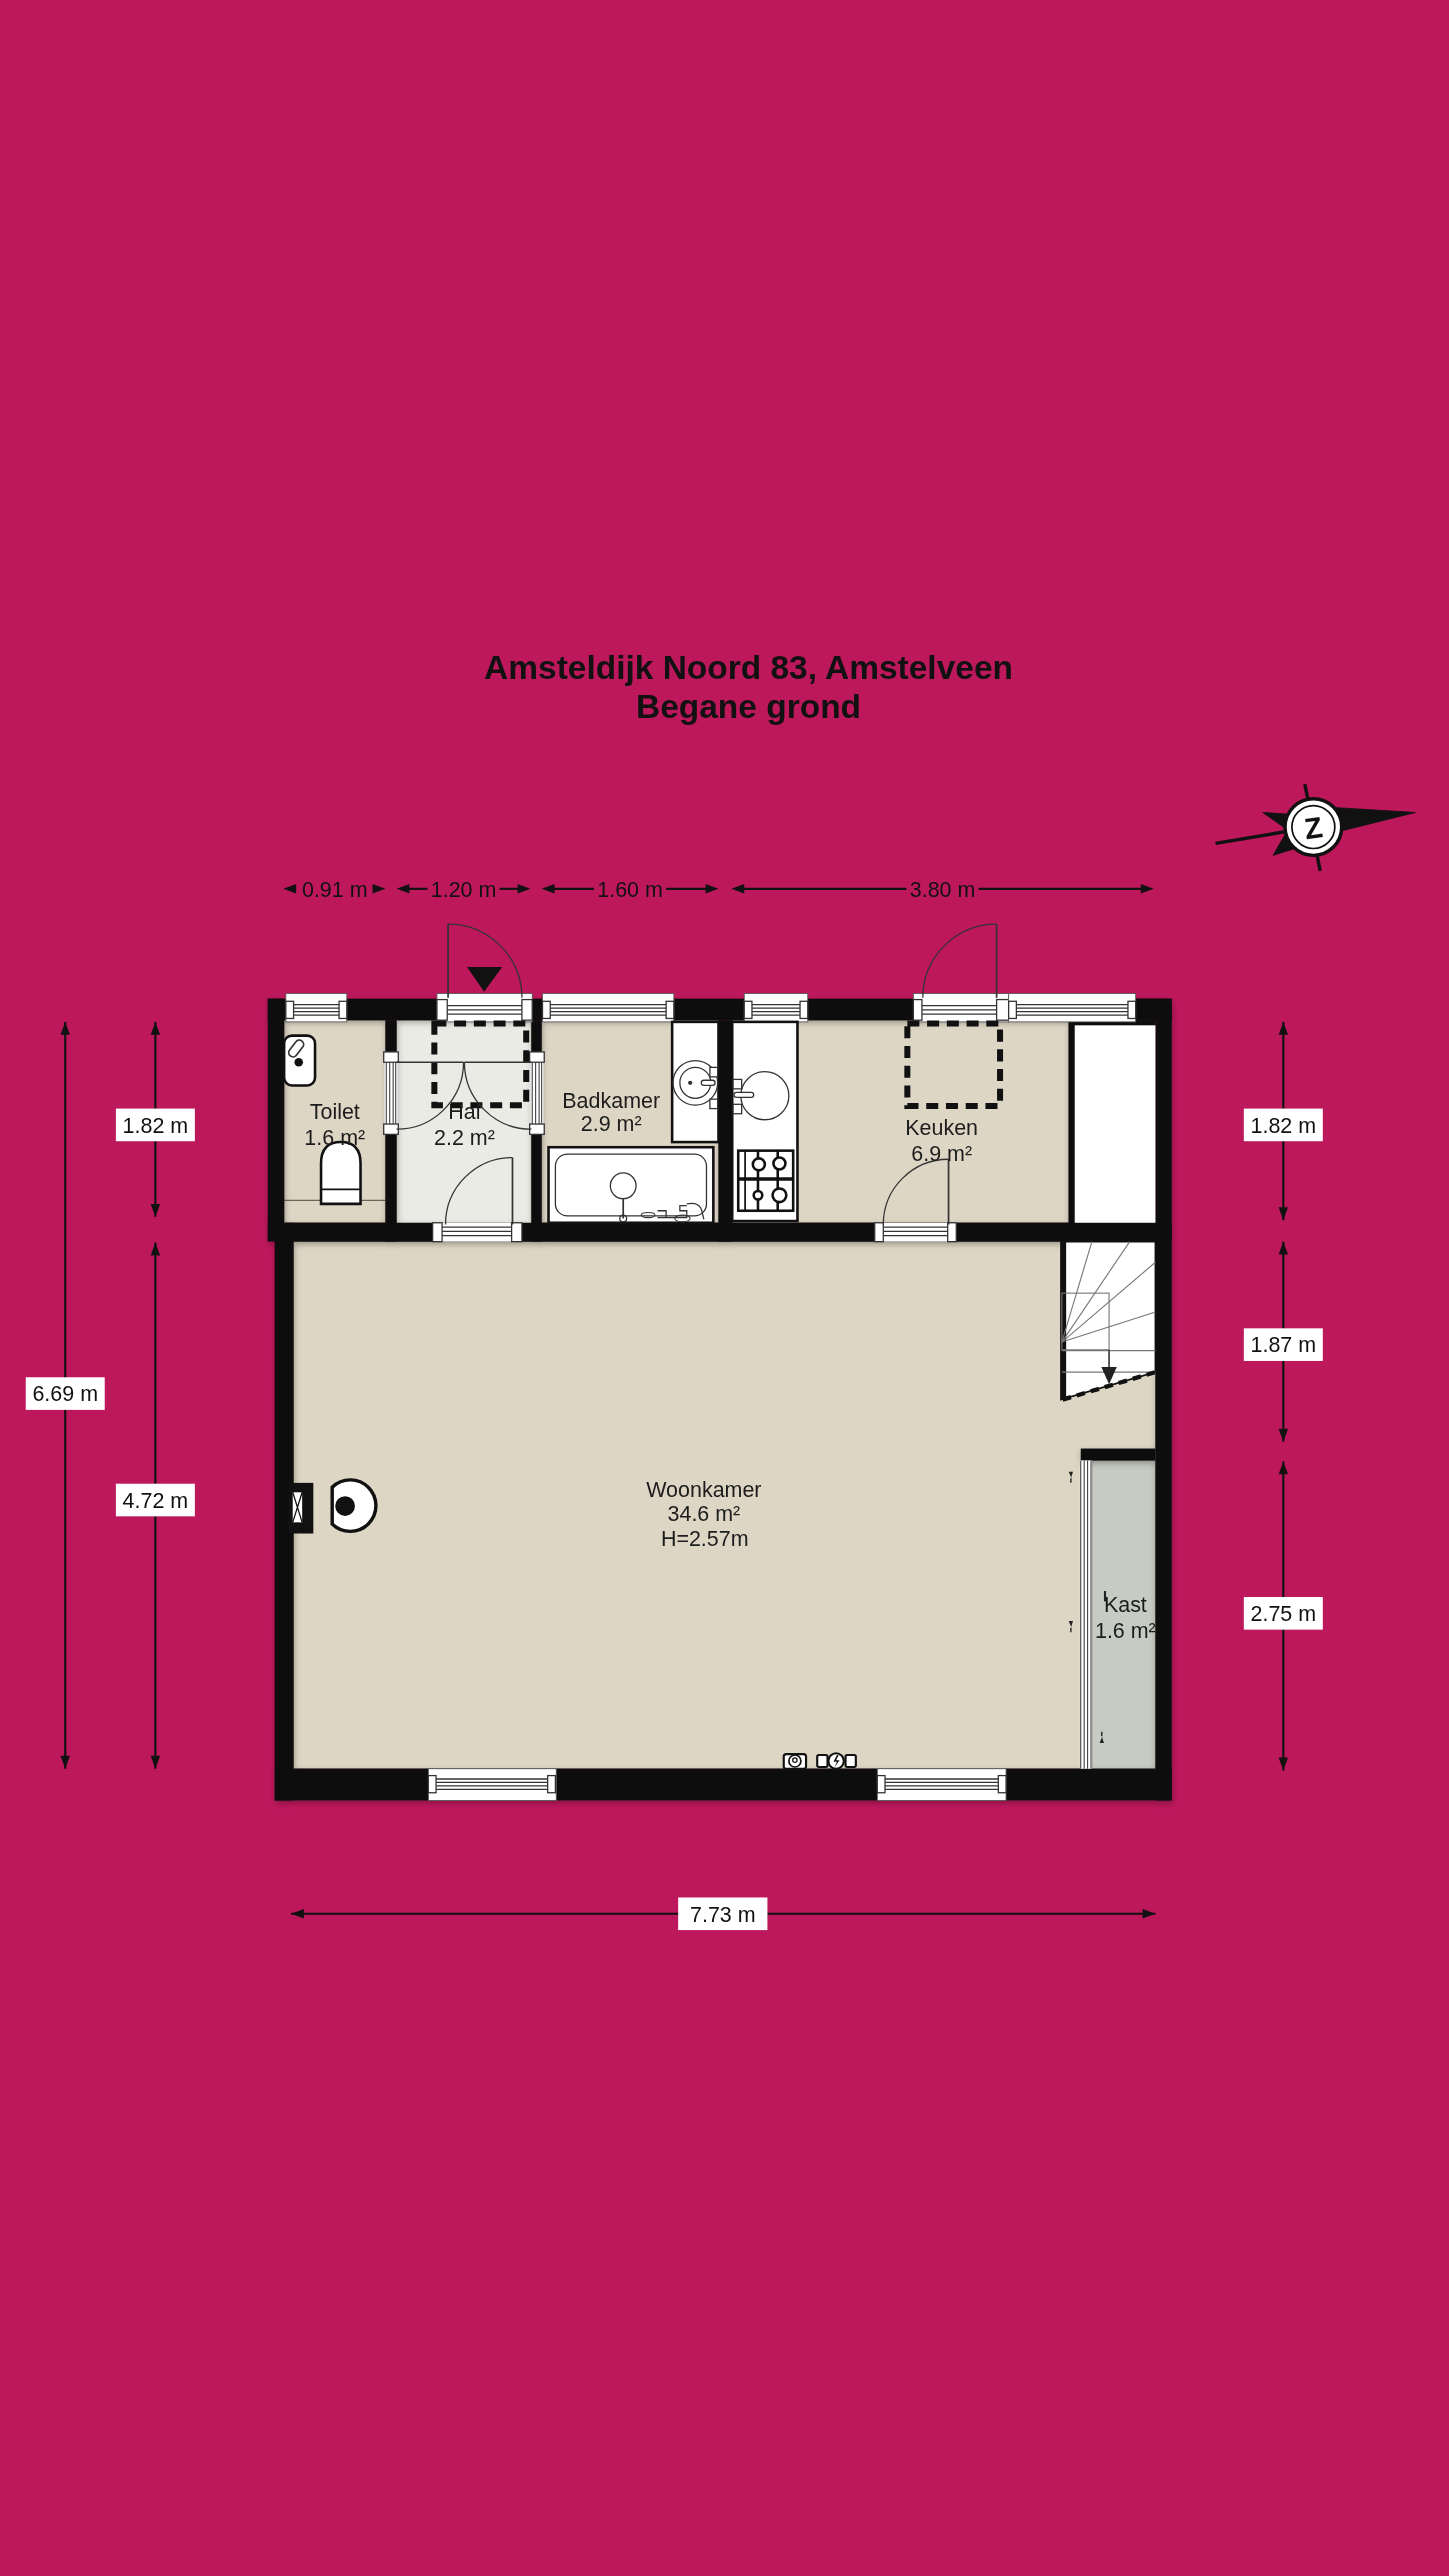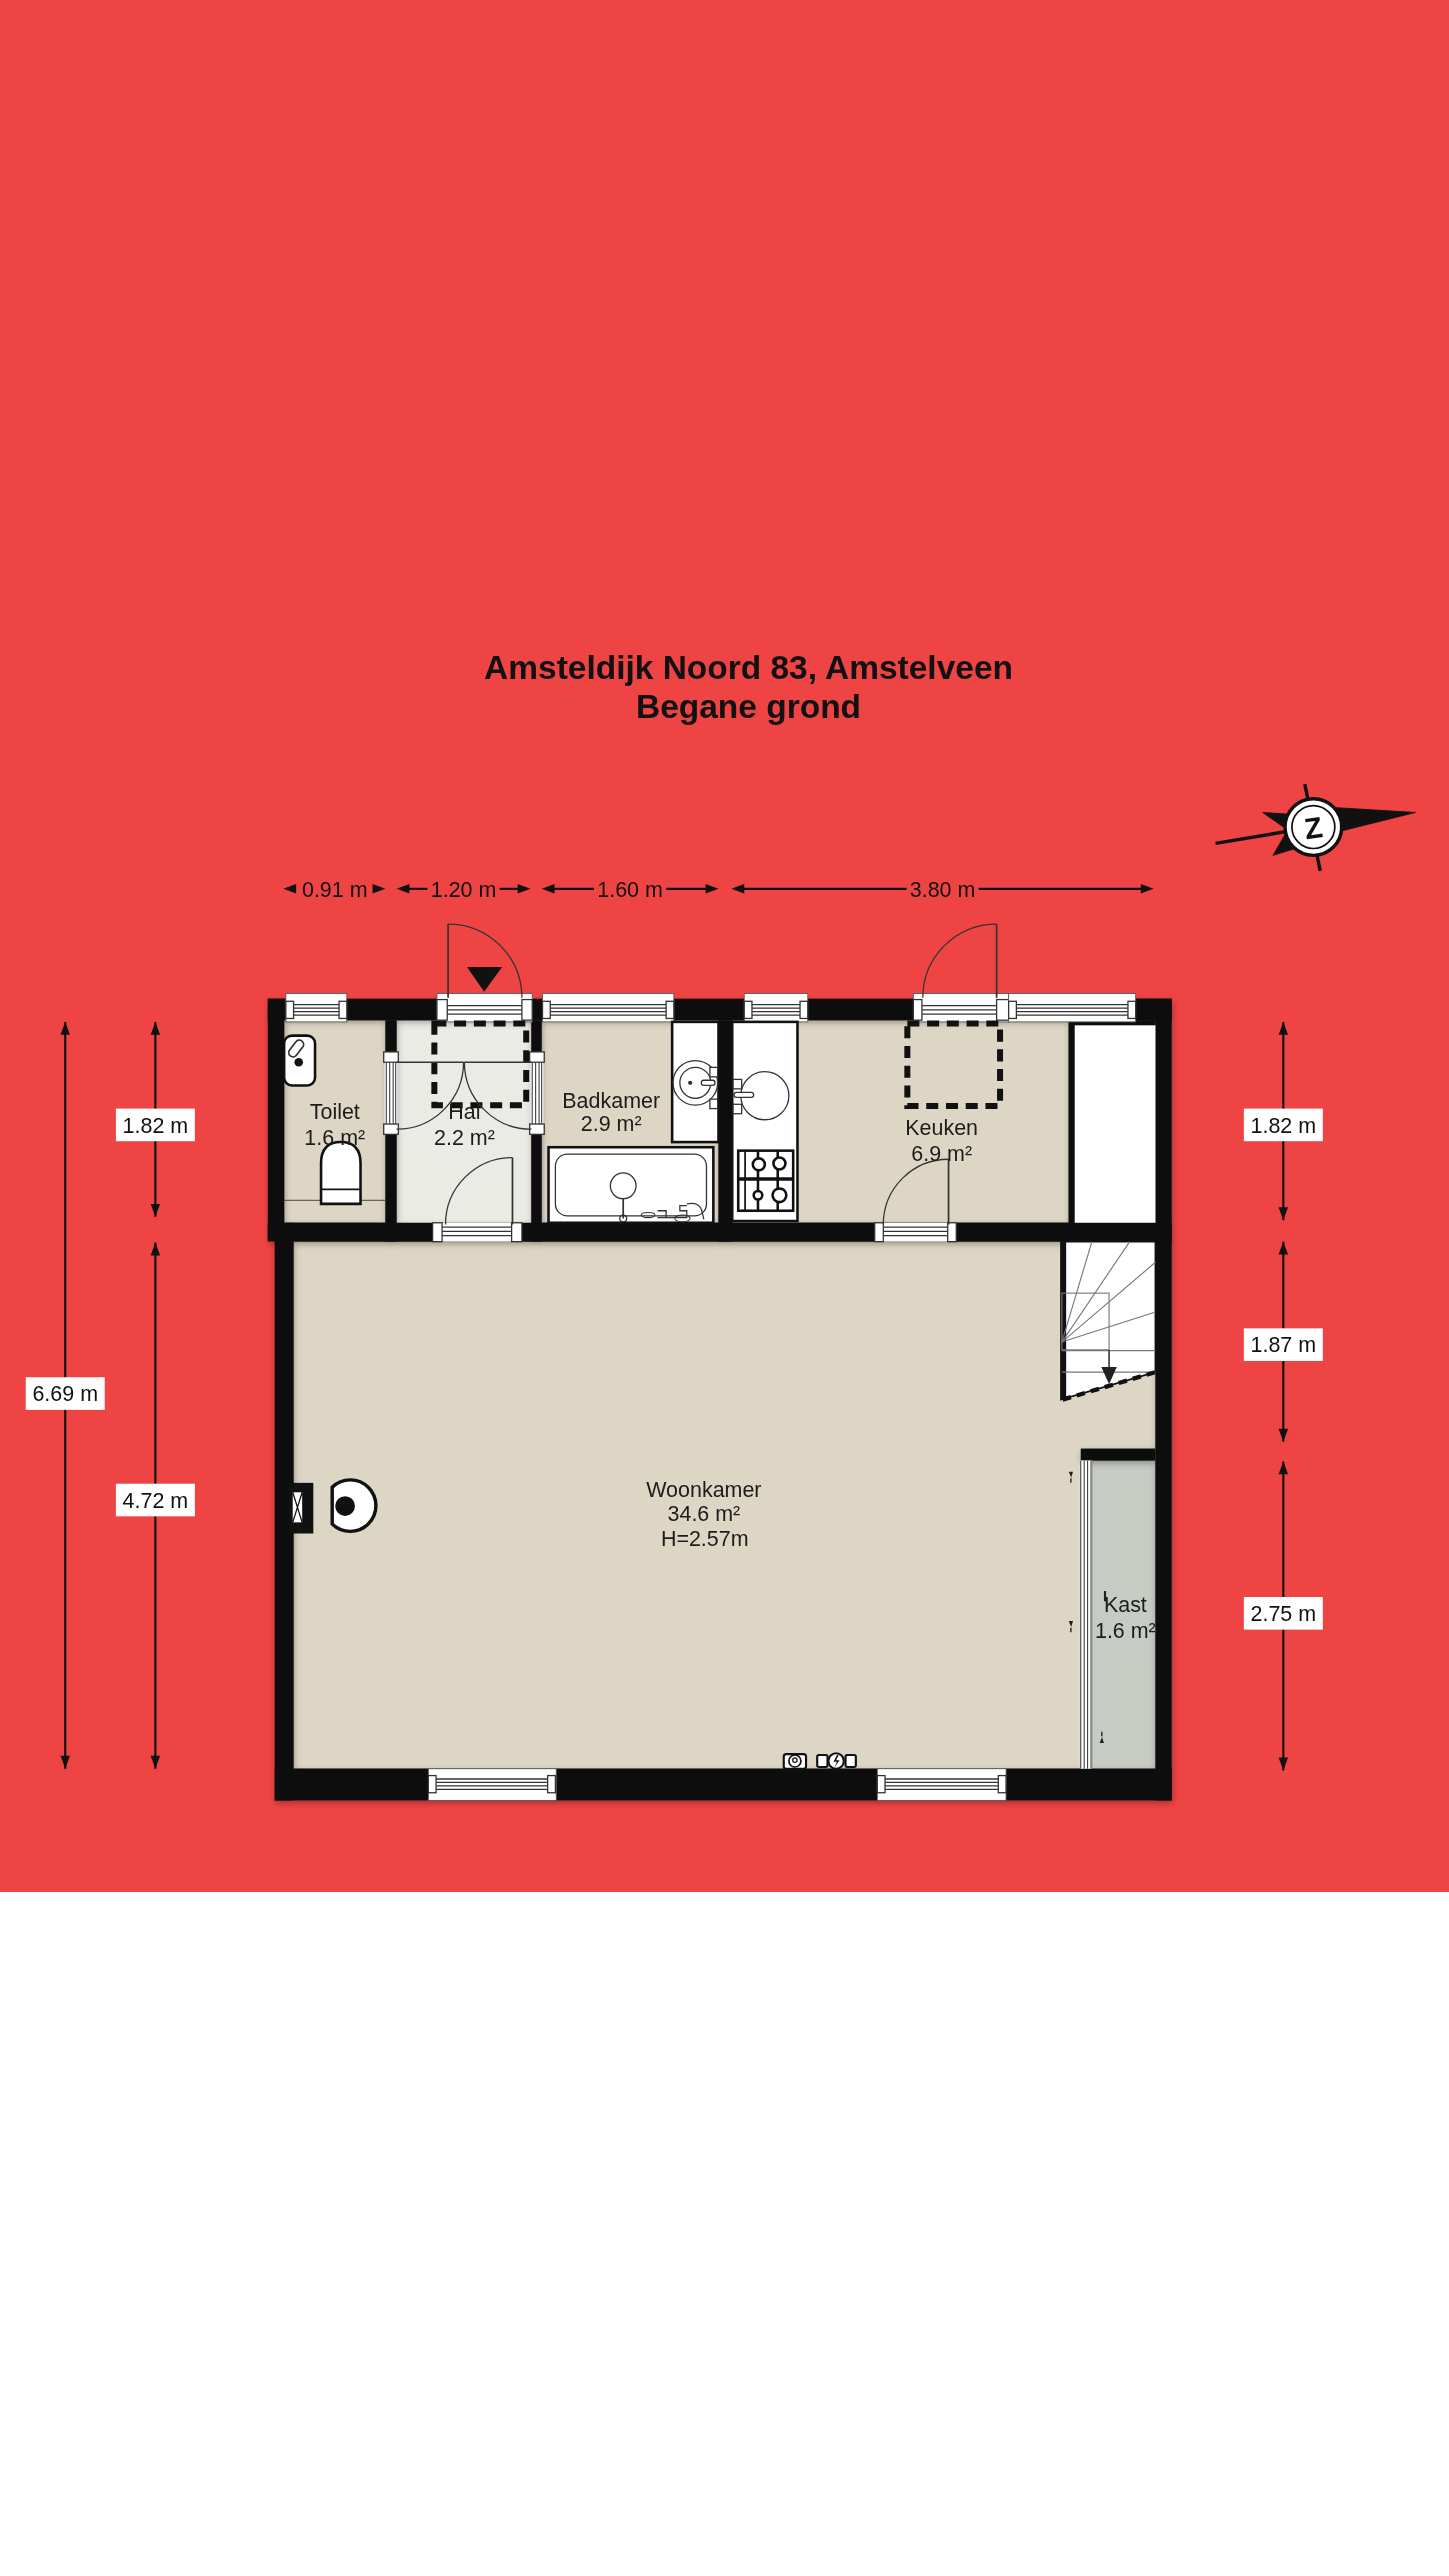--- a/index.html
+++ b/index.html
@@ -1,16 +1,16 @@
 <!DOCTYPE html>
 <html style="font-size:13.7px"><head>
 <meta charset="utf-8">
 <style>
 html,body{margin:0;padding:0;background:#ffffff;}
-#page{position:relative;width:1449px;height:1892px;background:#ef4444;overflow:hidden;
+#page{position:relative;width:1449px;height:2576px;background:#be185d;overflow:hidden;
 font-family:"Liberation Sans", sans-serif;text-decoration:underline;}
 svg{position:absolute;left:0;top:0;}
 .lbl{font-family:"Liberation Sans", sans-serif;font-size:25px;fill:#1c1c1c;}
 .dim{font-family:"Liberation Sans", sans-serif;font-size:25px;fill:#111;}
 .ttl{font-family:"Liberation Sans", sans-serif;font-weight:bold;font-size:39px;fill:#111;}
 </style>
 </head>
 <body>
 <div id="page">
 <svg width="1449" height="2576" viewBox="0 0 1688 3000">

